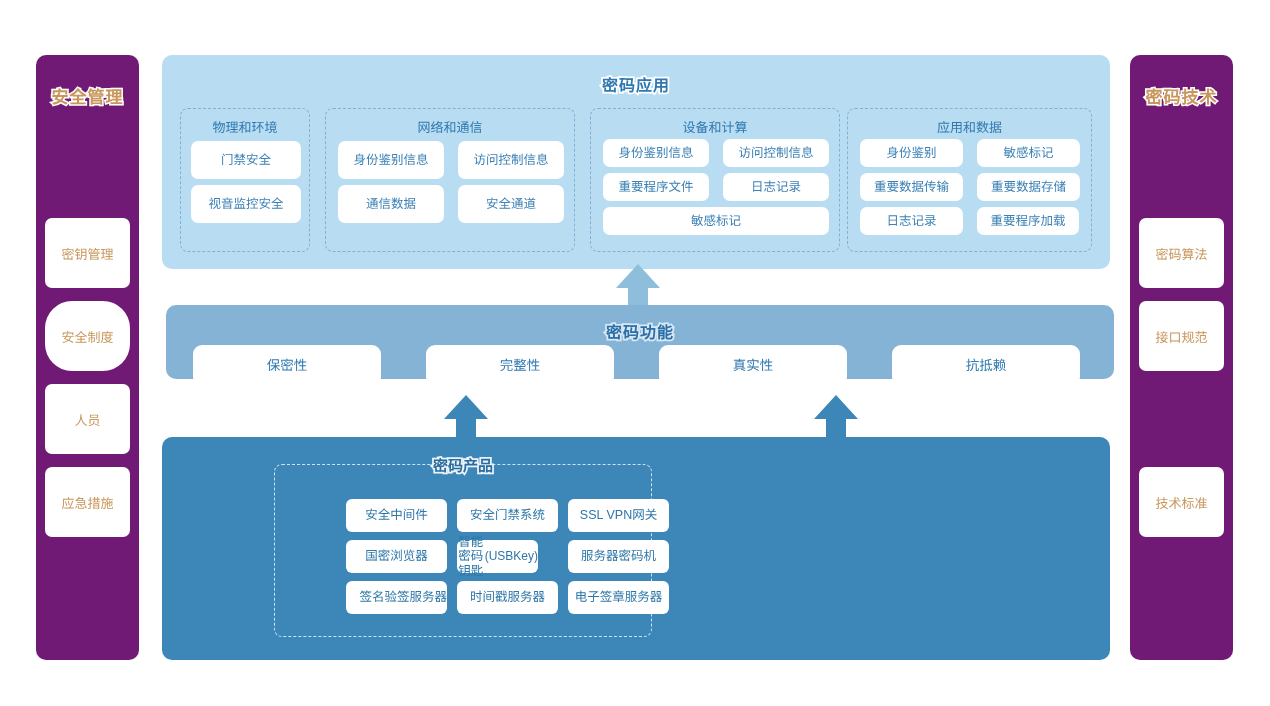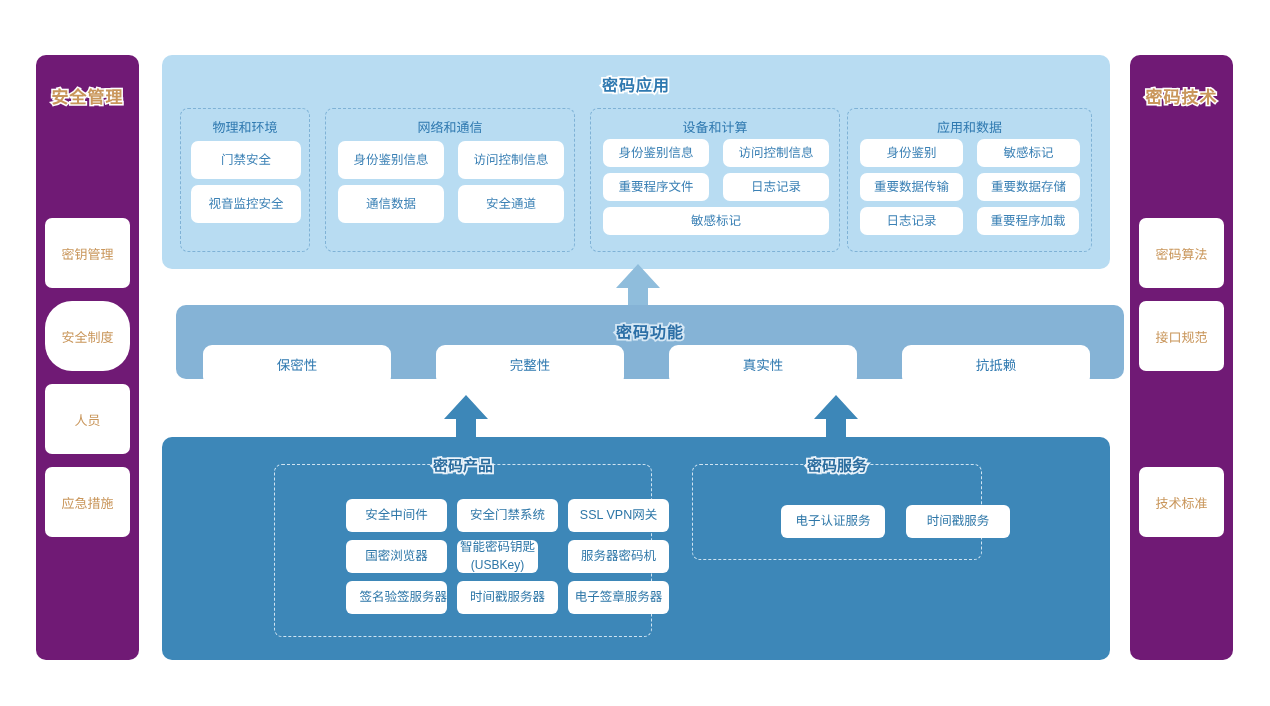--- a/index.html
+++ b/index.html
@@ -228,21 +228,21 @@
       <div class="chip" style="left:129px;top:98px;width:102px;height:28px;">
         <span>重要程序加载</span>
       </div>
     </div>
   </div>
 
   <svg class="arrow" style="left:612px;top:262px;" width="52" height="52" viewBox="0 0 52 52">
     <polygon points="26,2 48,26 36,26 36,52 16,52 16,26 4,26" fill="#8fbddc"></polygon>
   </svg>
 
-  <div class="band band-fn" style="left:176px;top:305px;width:948px;height:74px;">
+  <div class="band band-fn" style="left:166px;top:305px;width:948px;height:74px;">
     <div class="band-title on-mid" style="top:14px;">密码功能</div>
 
     <div class="chip fn" style="left:27px;top:40px;width:188px;height:41px;">
       <span>保密性</span>
     </div>
     <div class="chip fn" style="left:260px;top:40px;width:188px;height:41px;">
       <span>完整性</span>
     </div>
     <div class="chip fn" style="left:493px;top:40px;width:188px;height:41px;">
       <span>真实性</span>
@@ -270,44 +270,34 @@
       <div class="chip prod" style="left:135px;top:34px;width:101px;height:33px;">
         <span>安全门禁系统</span>
       </div>
       <div class="chip prod" style="left:246px;top:34px;width:101px;height:33px;">
         <span>SSL VPN网关</span>
       </div>
 
       <div class="chip prod" style="left:24px;top:75px;width:101px;height:33px;">
         <span>国密浏览器</span>
       </div>
-      <div class="chip prod" style="left:135px;top:75px;width:81px;height:33px;flex-direction:column;justify-content:space-between;">
+      <div class="chip prod" style="left:135px;top:75px;width:81px;height:33px;flex-direction:row;justify-content:flex-start;">
         <span>智能密码钥匙</span>
         <span class="sub">(USBKey)</span>
       </div>
       <div class="chip prod" style="left:246px;top:75px;width:101px;height:33px;">
         <span>服务器密码机</span>
       </div>
 
       <div class="chip prod" style="left:24px;top:116px;width:101px;height:33px;justify-content:flex-end;">
         <span>签名验签服务器</span>
       </div>
       <div class="chip prod" style="left:135px;top:116px;width:101px;height:33px;">
         <span>时间戳服务器</span>
       </div>
       <div class="chip prod" style="left:246px;top:116px;width:101px;height:33px;">
         <span>电子签章服务器</span>
       </div>
     </div>
 
-    <div class="group on-dark" style="left:530px;top:27px;width:290px;height:96px;">
-      <div class="group-title bold-dark" style="top:-11px;">密码服务</div>
-
-      <div class="chip prod" style="left:41px;top:40px;width:104px;height:33px;">
-        <span>电子认证服务</span>
-      </div>
-      <div class="chip prod" style="left:166px;top:40px;width:104px;height:33px;">
-        <span>时间戳服务</span>
-      </div>
-    </div>
   </div>
 
 </div>
 
 </body></html>

